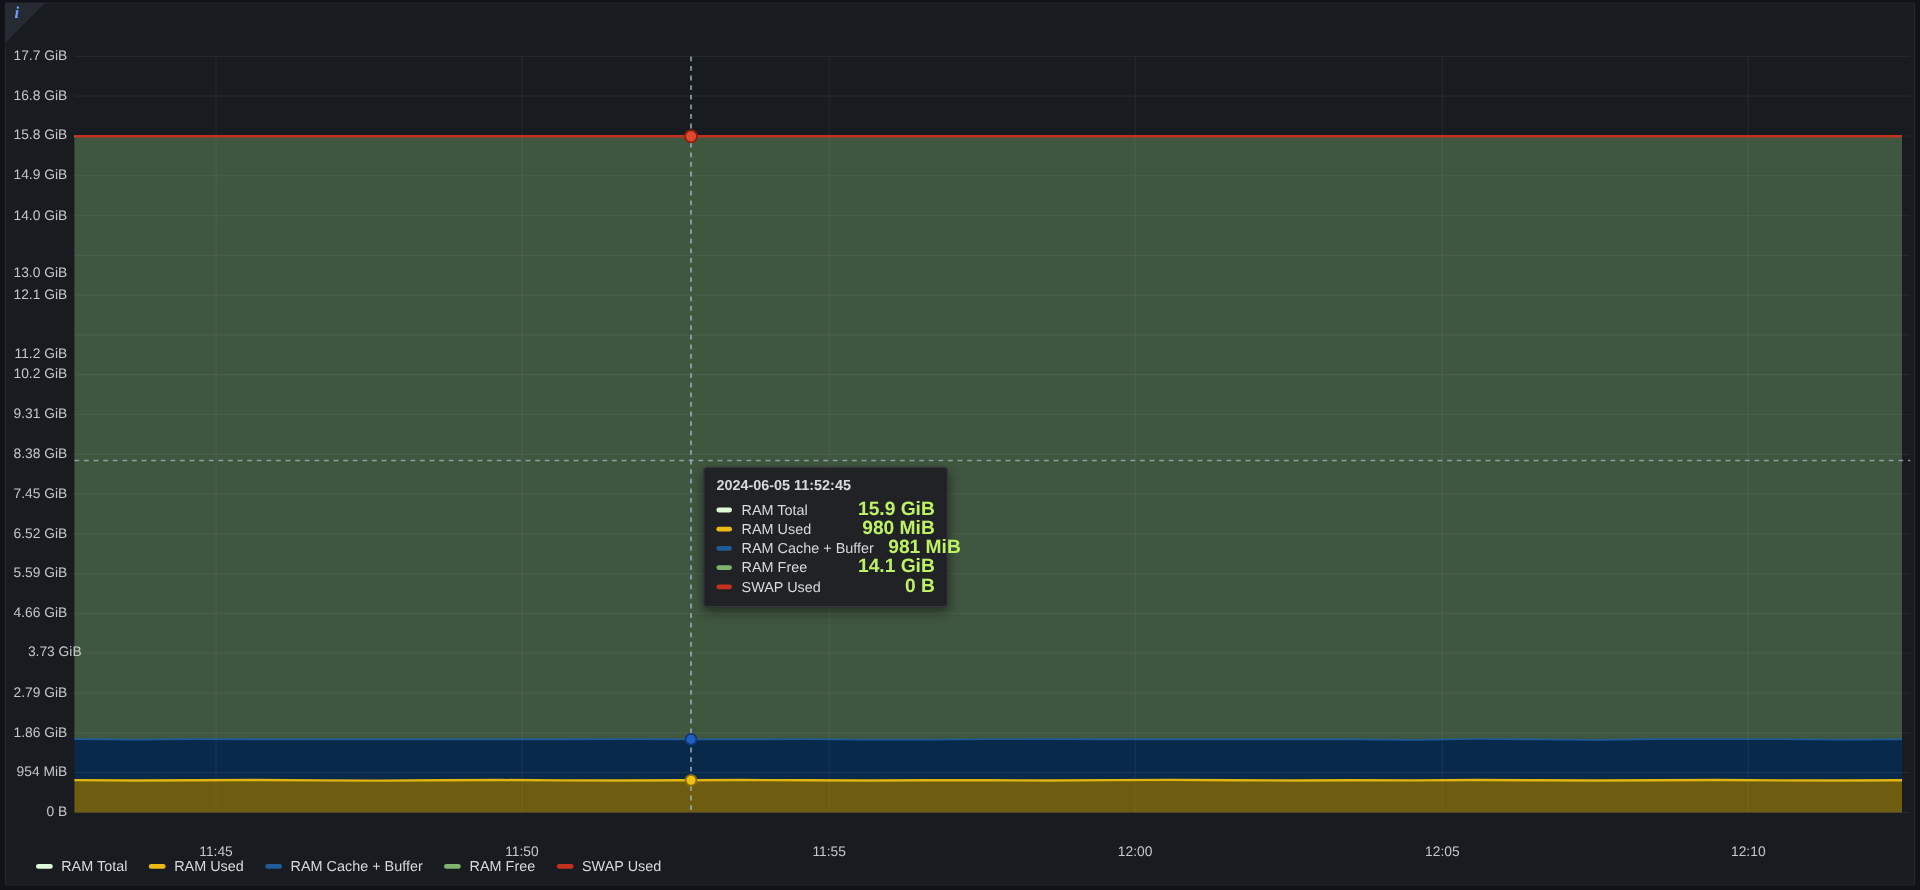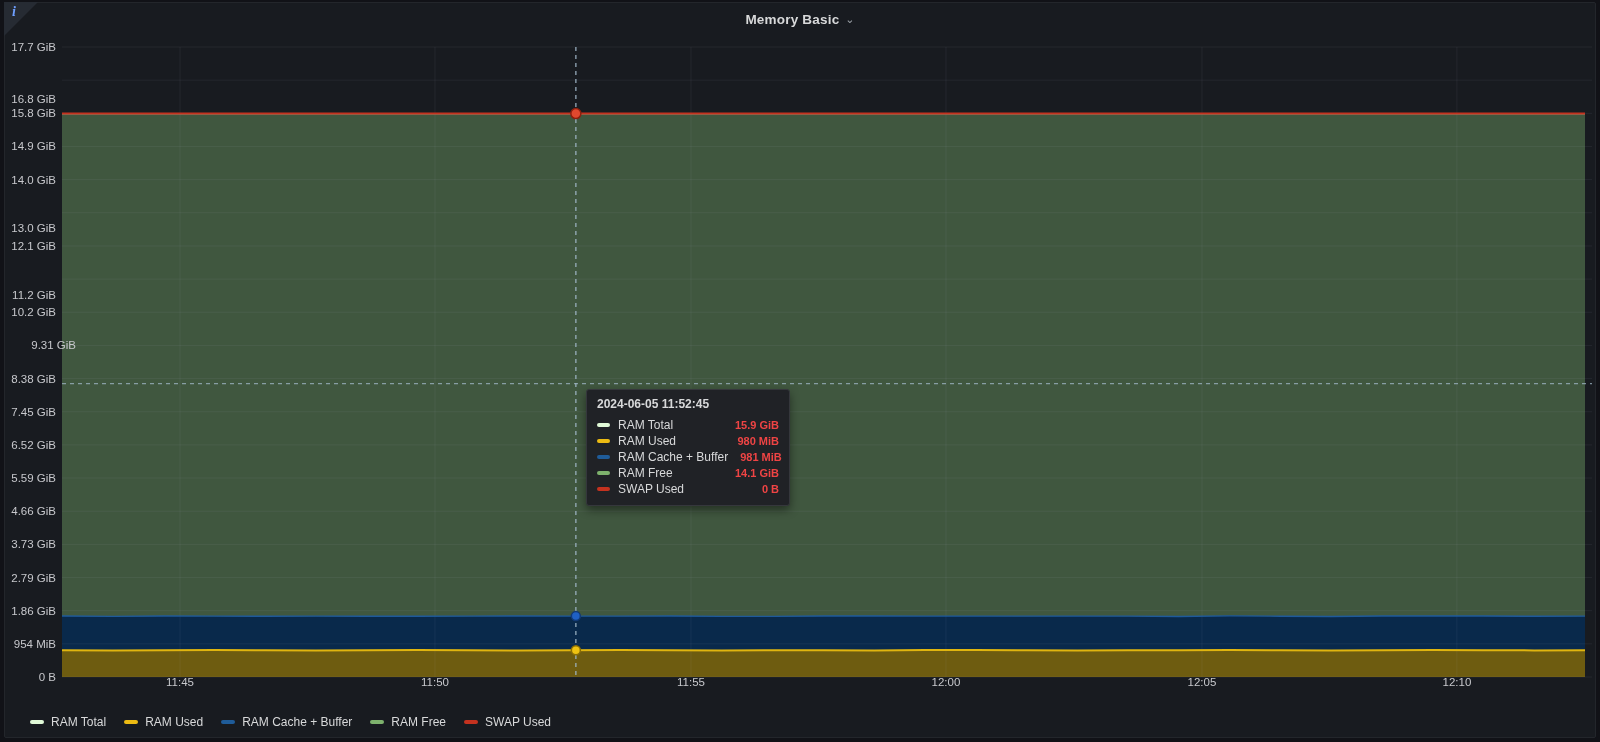--- a/index.html
+++ b/index.html
@@ -14,54 +14,50 @@
   #title-chevron{color:#9aa0a6;font-size:11px;margin-left:6px;}
   
   #info-corner{position:absolute;left:4px;top:2px;width:36px;height:36px;}
   #info-corner svg{position:absolute;left:0;top:0;}
   #info-i{position:absolute;left:8px;top:2px;color:#6e9fff;font-family:"Liberation Serif",serif;
           font-style:italic;font-weight:700;font-size:14px;}
   
   .ylabel{position:absolute;color:#c7c8cc;font-size:11.5px;font-weight:500;
           transform:translateY(-50%);text-align:right;width:52px;left:4px;}
   .xlabel{position:absolute;color:#c7c8cc;font-size:11.5px;font-weight:500;
-          transform:translateX(-50%);top:676px;}
+          transform:translateX(-50%);top:704px;}
   
   #legend{position:absolute;left:30px;top:715px;display:flex;align-items:center;gap:18px;}
   .legend-item{display:flex;align-items:center;gap:7px;cursor:pointer;}
   .legend-swatch{width:14px;height:4px;border-radius:2px;display:inline-block;}
   .legend-label{color:#d8d9da;font-size:12px;font-weight:500;}
   
   #tooltip{position:absolute;left:586px;top:389px;width:182px;background:#202226;
            border:1px solid #35373c;border-radius:3px;box-shadow:0 4px 10px rgba(0,0,0,.45);
            padding:7px 10px 8px 10px;z-index:5;}
   #tooltip-header{color:#d8d9da;font-size:12px;font-weight:700;margin-bottom:6px;}
   .tt-row{display:flex;align-items:center;height:16px;}
   .tt-swatch{width:13px;height:4px;border-radius:2px;margin-right:8px;flex:0 0 auto;}
   .tt-label{color:#d8d9da;font-size:12px;flex:1 1 auto;white-space:nowrap;}
-  .tt-value{color:#ef4444;font-size:11px;font-weight:600;margin-left:12px;white-space:nowrap;}
+  .tt-value{color:#bef264;font-size:16px;font-weight:600;margin-left:12px;white-space:nowrap;}
   #chart-svg{position:absolute;left:0;top:0;}
 </style>
 </head>
 <body>
 
 <div id="screen">
   <div id="panel"></div>
 
   <div id="info-corner">
     <svg width="36" height="36">
       <polygon points="0,0 34,0 0,34" fill="#262b33"></polygon>
     </svg>
     <span id="info-i">i</span>
   </div>
 
-  <div id="panel-header">
-    <span id="panel-title">Memory Basic</span>
-    <span id="title-chevron">⌄</span>
-  </div>
 
   <svg id="chart-svg" width="1600" height="742">
       <path d="M62,650.1277259270977 L112.76666666666667,650.3768728390319 L163.53333333333333,650.2345031750694 L214.3,649.9497638471447 L265.06666666666666,650.3056880070507 L315.8333333333333,650.4836500870036 L366.6,650.2345031750694 L417.3666666666667,650.0209486791259 L468.1333333333333,650.3056880070507 L518.9,650.4480576710131 L569.6666666666666,650.1989107590789 L620.4333333333333,649.9853562631353 L671.2,650.2700955910601 L721.9666666666667,650.4124652550224 L772.7333333333333,650.1633183430882 L823.5,650.2345031750694 L874.2666666666667,650.3768728390319 L925.0333333333333,650.0921335111071 L975.8,649.8785790151635 L1026.5666666666666,650.2345031750694 L1077.3333333333333,650.4124652550224 L1128.1,650.1989107590789 L1178.8666666666666,650.3056880070507 L1229.6333333333334,650.0565410951165 L1280.4,650.2700955910601 L1331.1666666666667,650.4480576710131 L1381.9333333333334,650.1633183430882 L1432.7,649.9497638471447 L1483.4666666666667,650.3056880070507 L1534.2333333333333,650.3768728390319 L1585,650.1989107590789 L1585,677 L1534.2333333333333,677 L1483.4666666666667,677 L1432.7,677 L1381.9333333333334,677 L1331.1666666666667,677 L1280.4,677 L1229.6333333333334,677 L1178.8666666666666,677 L1128.1,677 L1077.3333333333333,677 L1026.5666666666666,677 L975.8,677 L925.0333333333333,677 L874.2666666666667,677 L823.5,677 L772.7333333333333,677 L721.9666666666667,677 L671.2,677 L620.4333333333333,677 L569.6666666666666,677 L518.9,677 L468.1333333333333,677 L417.3666666666667,677 L366.6,677 L315.8333333333333,677 L265.06666666666666,677 L214.3,677 L163.53333333333333,677 L112.76666666666667,677 L62,677 Z" fill="rgba(204,163,0,0.48)" stroke="none"></path>
       <path d="M62,615.9590065761225 L112.76666666666667,616.3861155680098 L163.53333333333333,615.9945989921132 L214.3,616.1369686560755 L265.06666666666666,616.2081534880567 L315.8333333333333,616.1369686560755 L366.6,616.2081534880567 L417.3666666666667,616.2081534880567 L468.1333333333333,616.1369686560755 L518.9,615.9945989921132 L569.6666666666666,616.101376240085 L620.4333333333333,616.1369686560755 L671.2,616.0301914081037 L721.9666666666667,616.3505231520192 L772.7333333333333,616.3505231520192 L823.5,616.0657838240944 L874.2666666666667,615.9945989921132 L925.0333333333333,616.101376240085 L975.8,616.101376240085 L1026.5666666666666,616.1369686560755 L1077.3333333333333,616.101376240085 L1128.1,616.1725610720662 L1178.8666666666666,616.4928928159816 L1229.6333333333334,615.8522293281508 L1280.4,616.2081534880567 L1331.1666666666667,616.5640776479628 L1381.9333333333334,615.9945989921132 L1432.7,615.9590065761225 L1483.4666666666667,616.0657838240944 L1534.2333333333333,616.2793383200379 L1585,616.1725610720662 L1585,650.1989107590789 L1534.2333333333333,650.3768728390319 L1483.4666666666667,650.3056880070507 L1432.7,649.9497638471447 L1381.9333333333334,650.1633183430882 L1331.1666666666667,650.4480576710131 L1280.4,650.2700955910601 L1229.6333333333334,650.0565410951165 L1178.8666666666666,650.3056880070507 L1128.1,650.1989107590789 L1077.3333333333333,650.4124652550224 L1026.5666666666666,650.2345031750694 L975.8,649.8785790151635 L925.0333333333333,650.0921335111071 L874.2666666666667,650.3768728390319 L823.5,650.2345031750694 L772.7333333333333,650.1633183430882 L721.9666666666667,650.4124652550224 L671.2,650.2700955910601 L620.4333333333333,649.9853562631353 L569.6666666666666,650.1989107590789 L518.9,650.4480576710131 L468.1333333333333,650.3056880070507 L417.3666666666667,650.0209486791259 L366.6,650.2345031750694 L315.8333333333333,650.4836500870036 L265.06666666666666,650.3056880070507 L214.3,649.9497638471447 L163.53333333333333,650.2345031750694 L112.76666666666667,650.3768728390319 L62,650.1277259270977 Z" fill="rgba(9,42,79,0.92)" stroke="none"></path>
       <path d="M62,113.57205486881651 L112.76666666666667,113.57205486881651 L163.53333333333333,113.57205486881651 L214.3,113.57205486881651 L265.06666666666666,113.57205486881651 L315.8333333333333,113.57205486881651 L366.6,113.57205486881651 L417.3666666666667,113.57205486881651 L468.1333333333333,113.57205486881651 L518.9,113.57205486881651 L569.6666666666666,113.57205486881651 L620.4333333333333,113.57205486881651 L671.2,113.5720548688164 L721.9666666666667,113.57205486881651 L772.7333333333333,113.57205486881651 L823.5,113.57205486881651 L874.2666666666667,113.57205486881651 L925.0333333333333,113.57205486881651 L975.8,113.57205486881651 L1026.5666666666666,113.57205486881651 L1077.3333333333333,113.57205486881651 L1128.1,113.57205486881651 L1178.8666666666666,113.57205486881651 L1229.6333333333334,113.57205486881651 L1280.4,113.57205486881651 L1331.1666666666667,113.57205486881651 L1381.9333333333334,113.57205486881651 L1432.7,113.57205486881651 L1483.4666666666667,113.57205486881651 L1534.2333333333333,113.57205486881651 L1585,113.57205486881651 L1585,616.1725610720662 L1534.2333333333333,616.2793383200379 L1483.4666666666667,616.0657838240944 L1432.7,615.9590065761225 L1381.9333333333334,615.9945989921132 L1331.1666666666667,616.5640776479628 L1280.4,616.2081534880567 L1229.6333333333334,615.8522293281508 L1178.8666666666666,616.4928928159816 L1128.1,616.1725610720662 L1077.3333333333333,616.101376240085 L1026.5666666666666,616.1369686560755 L975.8,616.101376240085 L925.0333333333333,616.101376240085 L874.2666666666667,615.9945989921132 L823.5,616.0657838240944 L772.7333333333333,616.3505231520192 L721.9666666666667,616.3505231520192 L671.2,616.0301914081037 L620.4333333333333,616.1369686560755 L569.6666666666666,616.101376240085 L518.9,615.9945989921132 L468.1333333333333,616.1369686560755 L417.3666666666667,616.2081534880567 L366.6,616.2081534880567 L315.8333333333333,616.1369686560755 L265.06666666666666,616.2081534880567 L214.3,616.1369686560755 L163.53333333333333,615.9945989921132 L112.76666666666667,616.3861155680098 L62,615.9590065761225 Z" fill="rgba(126,178,109,0.40)" stroke="none"></path>
       <line x1="62" x2="1592" y1="677" y2="677" stroke="rgba(204,204,220,0.07)" stroke-width="1"></line>
       <line x1="62" x2="1592" y1="643.8421052631579" y2="643.8421052631579" stroke="rgba(204,204,220,0.07)" stroke-width="1"></line>
       <line x1="62" x2="1592" y1="610.6842105263158" y2="610.6842105263158" stroke="rgba(204,204,220,0.07)" stroke-width="1"></line>
       <line x1="62" x2="1592" y1="577.5263157894736" y2="577.5263157894736" stroke="rgba(204,204,220,0.07)" stroke-width="1"></line>
       <line x1="62" x2="1592" y1="544.3684210526316" y2="544.3684210526316" stroke="rgba(204,204,220,0.07)" stroke-width="1"></line>
@@ -96,35 +92,35 @@
       <circle cx="575.8602" cy="113.57205486881651" r="5" fill="#E0482E" stroke="#8C1F0E" stroke-width="1.5"></circle>
       <circle cx="575.8602" cy="616.101376240085" r="4.5" fill="#1F60C4" stroke="#123a75" stroke-width="1.5"></circle>
       <circle cx="575.8602" cy="650.1989107590789" r="4.5" fill="#EEC211" stroke="#8a6d05" stroke-width="1.5"></circle>
     </svg>
 
   <div id="ylabels">
       <div class="ylabel" style="top: 677px;">0 B</div>
       <div class="ylabel" style="top: 643.842px;">954 MiB</div>
       <div class="ylabel" style="top: 610.684px;">1.86 GiB</div>
       <div class="ylabel" style="top: 577.526px;">2.79 GiB</div>
-      <div class="ylabel" style="top: 544.368px;">3.73 GiB</div>
+      <div class="ylabel" style="top: 544.368px; margin-left: 12px;">3.73 GiB</div>
       <div class="ylabel" style="top: 511.211px;">4.66 GiB</div>
       <div class="ylabel" style="top: 478.053px;">5.59 GiB</div>
       <div class="ylabel" style="top: 444.895px;">6.52 GiB</div>
       <div class="ylabel" style="top: 411.737px;">7.45 GiB</div>
       <div class="ylabel" style="top: 378.579px;">8.38 GiB</div>
-      <div class="ylabel" style="top: 345.421px; margin-left: 20px;">9.31 GiB</div>
+      <div class="ylabel" style="top: 345.421px;">9.31 GiB</div>
       <div class="ylabel" style="top: 312.263px;">10.2 GiB</div>
       <div class="ylabel" style="top: 279.105px; margin-top: 16px;">11.2 GiB</div>
       <div class="ylabel" style="top: 245.947px;">12.1 GiB</div>
       <div class="ylabel" style="top: 228px;">13.0 GiB</div>
       <div class="ylabel" style="top: 179.632px;">14.0 GiB</div>
       <div class="ylabel" style="top: 146.474px;">14.9 GiB</div>
       <div class="ylabel" style="top: 113.316px;">15.8 GiB</div>
-      <div class="ylabel" style="top: 80.1579px; margin-top: 19px;">16.8 GiB</div>
+      <div class="ylabel" style="top: 80.1579px;">16.8 GiB</div>
       <div class="ylabel" style="top: 47px;">17.7 GiB</div>
     </div>
   <div id="xlabels">
       <div class="xlabel" style="left: 180.032px;">11:45</div>
       <div class="xlabel" style="left: 434.983px;">11:50</div>
       <div class="xlabel" style="left: 690.999px;">11:55</div>
       <div class="xlabel" style="left: 945.949px;">12:00</div>
       <div class="xlabel" style="left: 1201.97px;">12:05</div>
       <div class="xlabel" style="left: 1456.92px;">12:10</div>
     </div>

